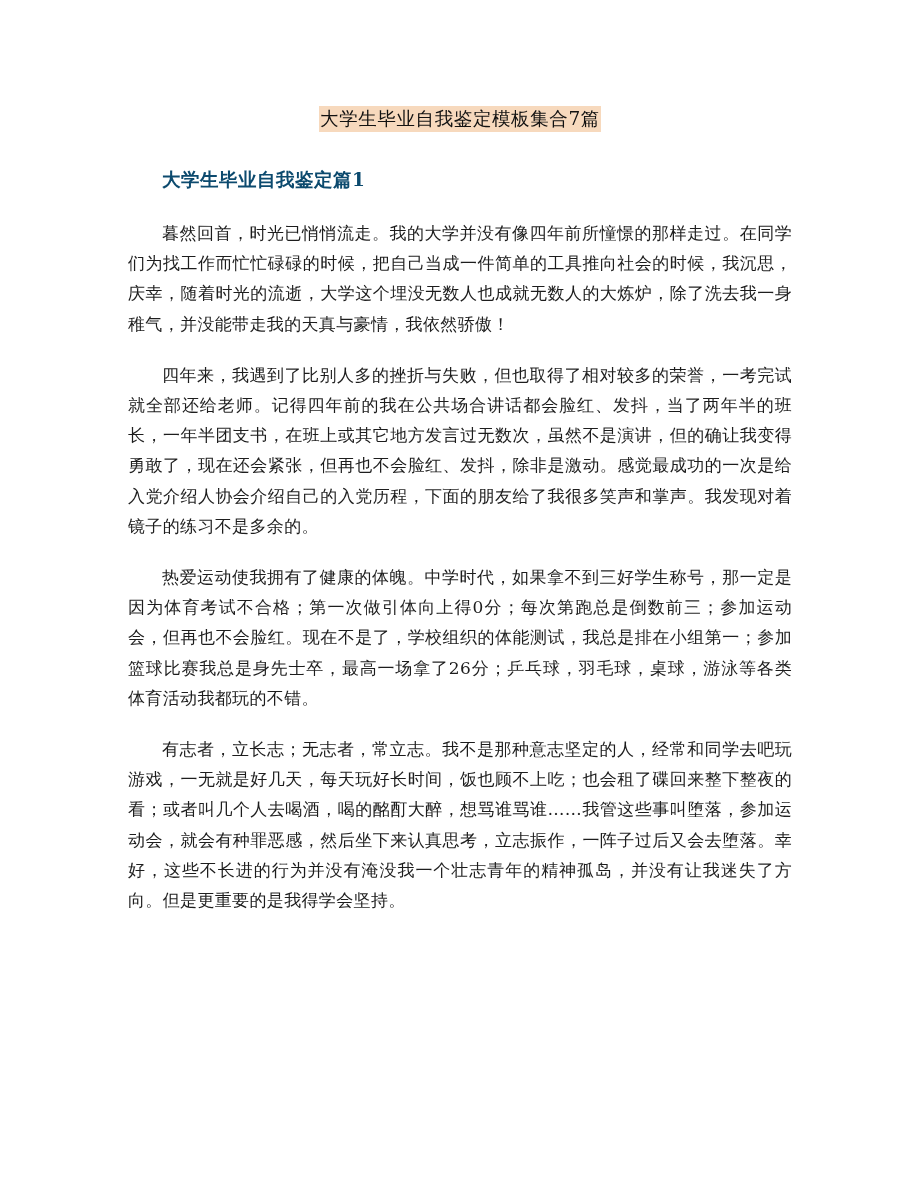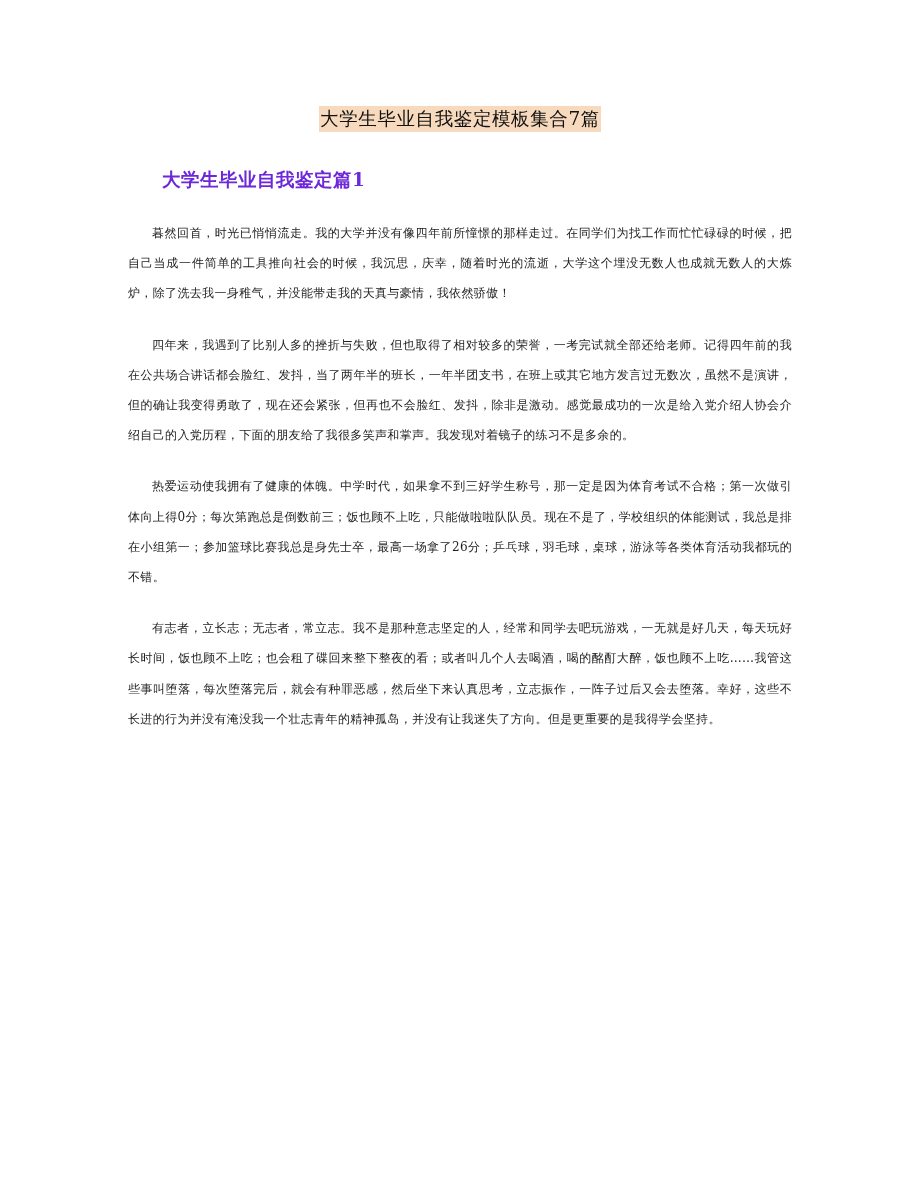--- a/index.html
+++ b/index.html
@@ -58,31 +58,31 @@
   .section-heading {
     margin: 0;
     padding: 0;
     margin-top: 31px;
     margin-left: 34px;
     font-family: "DejaVu Serif", "Liberation Serif", serif;
     font-size: 18.5px;
     font-weight: 700;
     letter-spacing: 0.5px;
     line-height: 28px;
-    color: #6d28d9;
+    color: #0c4a6e;
   }
 
   
   .body-para {
     margin: 0;
     padding: 0;
     margin-top: 21px;
     text-indent: 2em;
     font-family: "DejaVu Serif", "Liberation Serif", serif;
-    font-size: 12px;
+    font-size: 17px;
     line-height: 30.2px;
     letter-spacing: 0.35px;
     color: #1d1d1d;
     text-align: justify;
     text-justify: inter-ideograph;
     word-break: break-all;
   }
   .body-para:first-of-type {
     margin-top: 24px;
   }
@@ -96,19 +96,19 @@
     <div class="doc-title-row">
       <span class="doc-title">大学生毕业自我鉴定模板集合7篇</span>
     </div>
 
     <div class="section-heading">大学生毕业自我鉴定篇1</div>
 
     <p class="body-para">暮然回首，时光已悄悄流走。我的大学并没有像四年前所憧憬的那样走过。在同学们为找工作而忙忙碌碌的时候，把自己当成一件简单的工具推向社会的时候，我沉思，庆幸，随着时光的流逝，大学这个埋没无数人也成就无数人的大炼炉，除了洗去我一身稚气，并没能带走我的天真与豪情，我依然骄傲！</p>
 
     <p class="body-para">四年来，我遇到了比别人多的挫折与失败，但也取得了相对较多的荣誉，一考完试就全部还给老师。记得四年前的我在公共场合讲话都会脸红、发抖，当了两年半的班长，一年半团支书，在班上或其它地方发言过无数次，虽然不是演讲，但的确让我变得勇敢了，现在还会紧张，但再也不会脸红、发抖，除非是激动。感觉最成功的一次是给入党介绍人协会介绍自己的入党历程，下面的朋友给了我很多笑声和掌声。我发现对着镜子的练习不是多余的。</p>
 
-    <p class="body-para">热爱运动使我拥有了健康的体魄。中学时代，如果拿不到三好学生称号，那一定是因为体育考试不合格；第一次做引体向上得0分；每次第跑总是倒数前三；饭也顾不上吃，只能做啦啦队队员。现在不是了，学校组织的体能测试，我总是排在小组第一；参加篮球比赛我总是身先士卒，最高一场拿了26分；乒乓球，羽毛球，桌球，游泳等各类体育活动我都玩的不错。</p>
+    <p class="body-para">热爱运动使我拥有了健康的体魄。中学时代，如果拿不到三好学生称号，那一定是因为体育考试不合格；第一次做引体向上得0分；每次第跑总是倒数前三；参加运动会，但再也不会脸红。现在不是了，学校组织的体能测试，我总是排在小组第一；参加篮球比赛我总是身先士卒，最高一场拿了26分；乒乓球，羽毛球，桌球，游泳等各类体育活动我都玩的不错。</p>
 
-    <p class="body-para">有志者，立长志；无志者，常立志。我不是那种意志坚定的人，经常和同学去吧玩游戏，一无就是好几天，每天玩好长时间，饭也顾不上吃；也会租了碟回来整下整夜的看；或者叫几个人去喝酒，喝的酩酊大醉，饭也顾不上吃……我管这些事叫堕落，每次堕落完后，就会有种罪恶感，然后坐下来认真思考，立志振作，一阵子过后又会去堕落。幸好，这些不长进的行为并没有淹没我一个壮志青年的精神孤岛，并没有让我迷失了方向。但是更重要的是我得学会坚持。</p>
+    <p class="body-para">有志者，立长志；无志者，常立志。我不是那种意志坚定的人，经常和同学去吧玩游戏，一无就是好几天，每天玩好长时间，饭也顾不上吃；也会租了碟回来整下整夜的看；或者叫几个人去喝酒，喝的酩酊大醉，想骂谁骂谁……我管这些事叫堕落，参加运动会，就会有种罪恶感，然后坐下来认真思考，立志振作，一阵子过后又会去堕落。幸好，这些不长进的行为并没有淹没我一个壮志青年的精神孤岛，并没有让我迷失了方向。但是更重要的是我得学会坚持。</p>
 
 
   </div>
 </div>
 
 </body></html>

